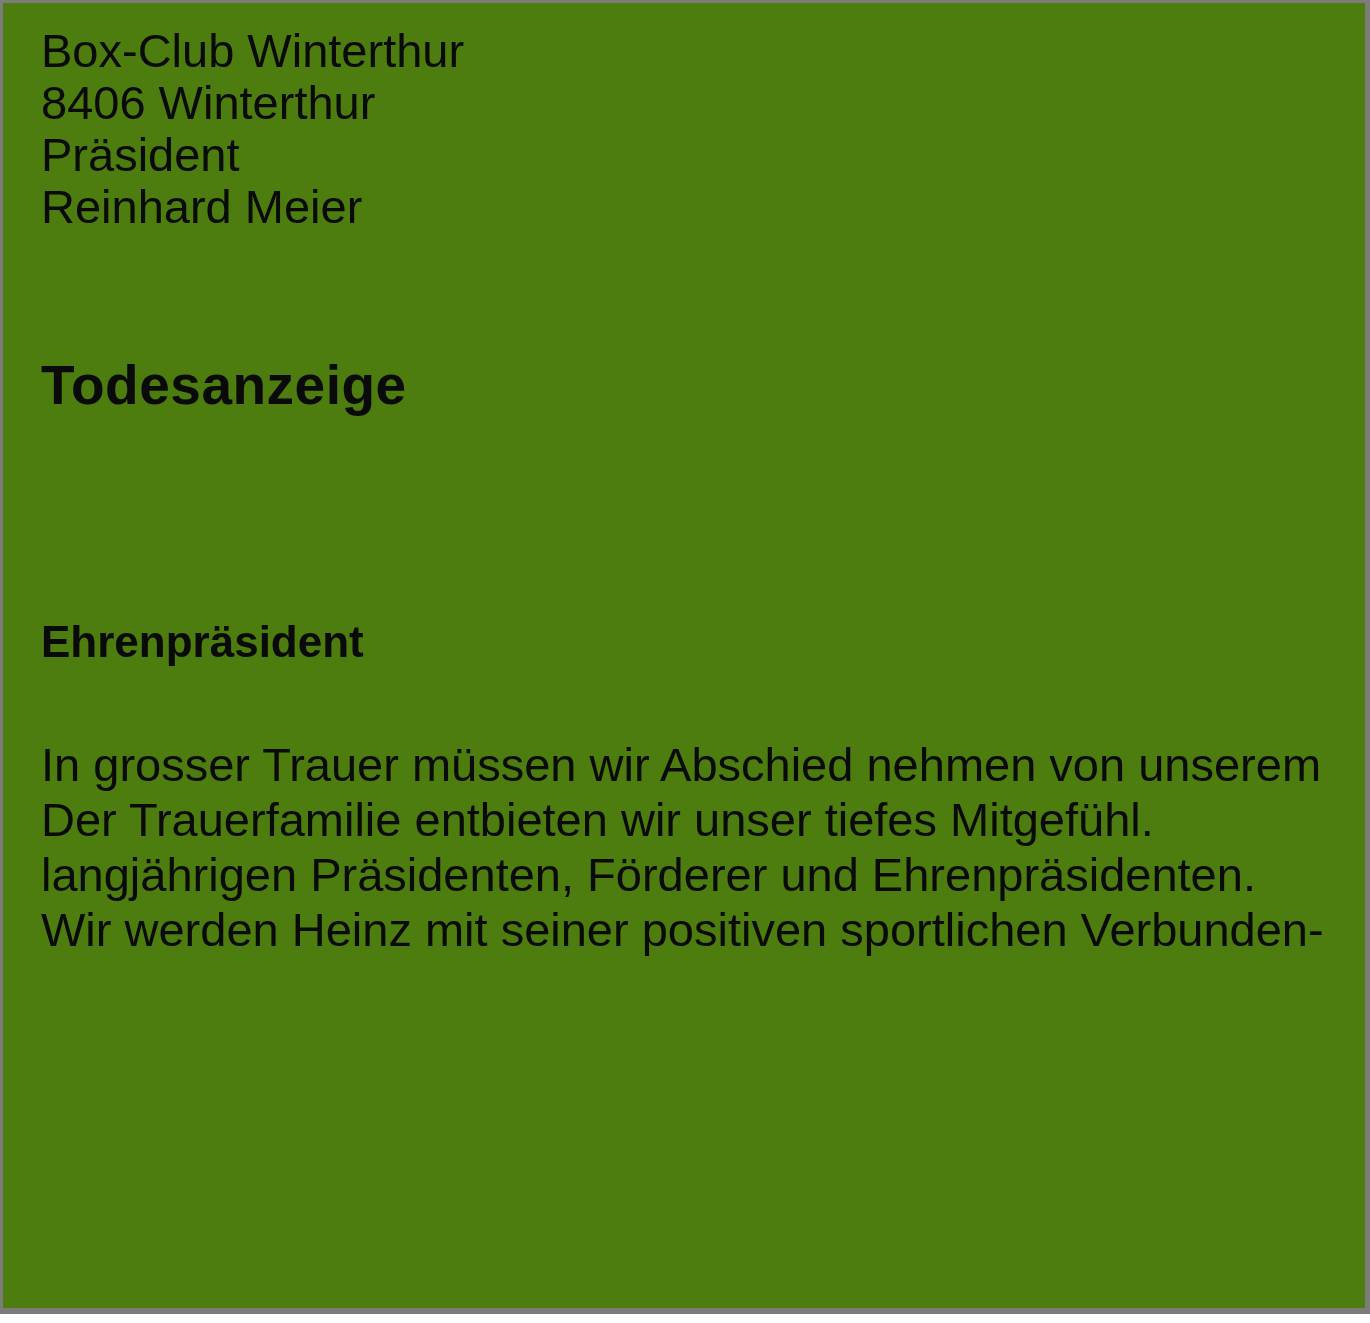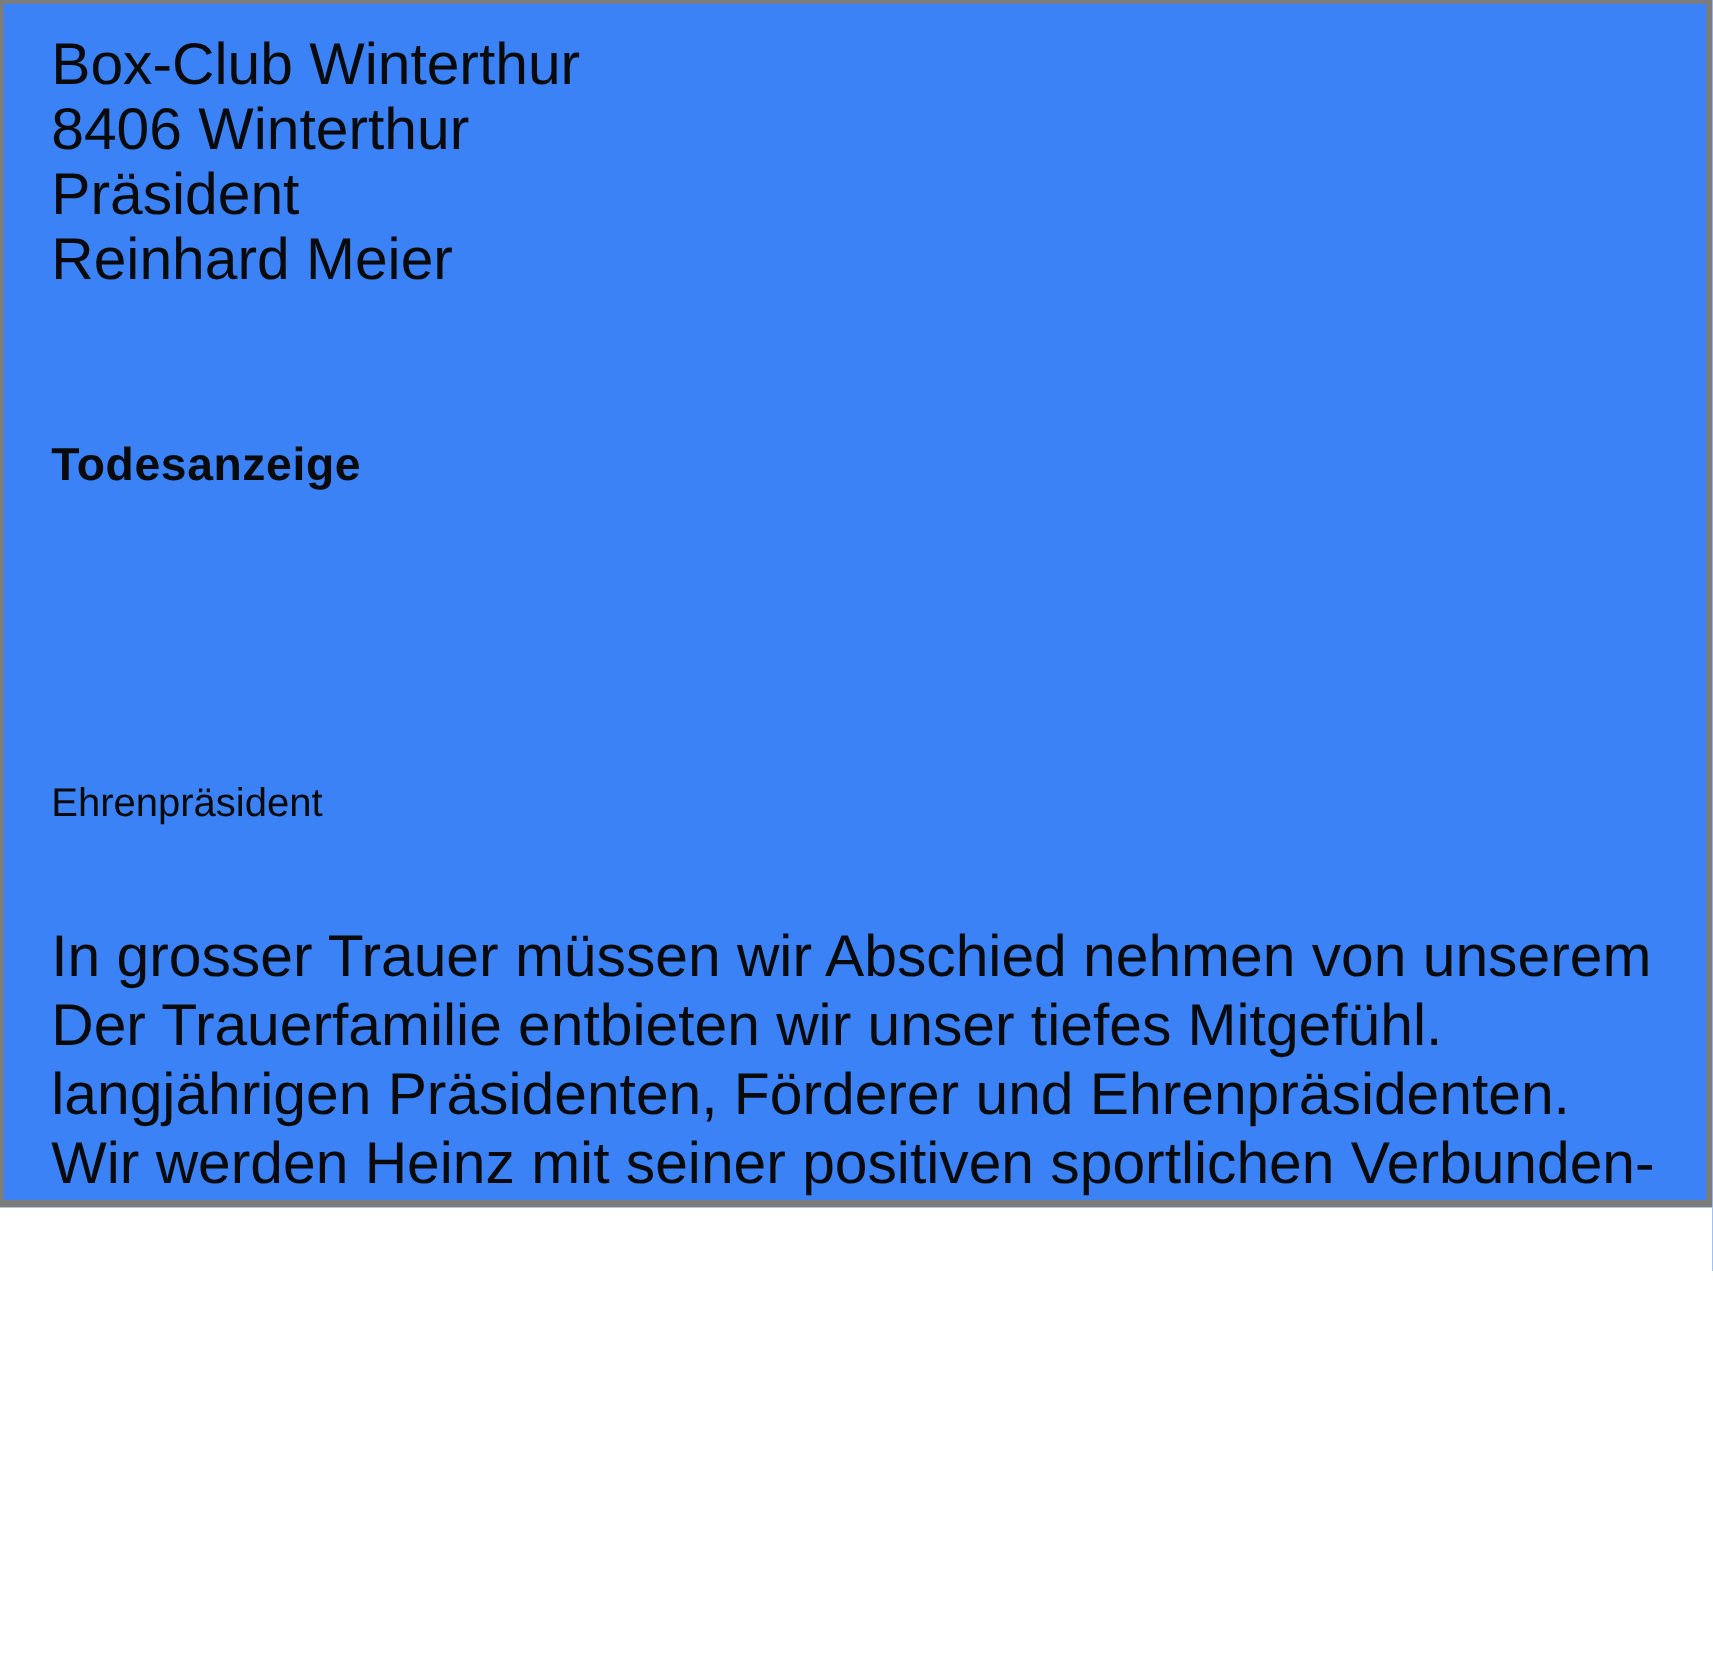--- a/index.html
+++ b/index.html
@@ -3,59 +3,59 @@
 <meta charset="utf-8">
 <style>
   html, body {
     margin: 0;
     padding: 0;
     background: #ffffff;
   }
   .page {
     position: relative;
     width: 1370px;
-    height: 966px;
+    height: 1314px;
     box-sizing: border-box;
-    background: #3b82f6;
+    background: #4d7c0f;
     border-style: solid;
     border-color: #7c7c7c;
     border-width: 3px 5px 6px 3px;
     overflow: hidden;
     font-family: "Liberation Sans", sans-serif;
     color: #0a0a0a;
   }
   .block {
     position: absolute;
     left: 38px;
     white-space: nowrap;
   }
   .sender {
     top: 22px;
     font-size: 47px;
     line-height: 52px;
     font-weight: 400;
   }
   .notice-title {
-    top: 337px;
-    font-size: 37px;
+    top: 351px;
+    font-size: 55px;
     line-height: 63px;
     font-weight: 700;
     letter-spacing: 0.5px;
   }
   .deceased-name {
     top: 517px;
     font-size: 86px;
     line-height: 86px;
     font-weight: 700;
   }
   .deceased-role {
     top: 614px;
-    font-size: 32px;
+    font-size: 44px;
     line-height: 50px;
-    font-weight: 400;
+    font-weight: 700;
   }
   .tribute {
     top: 734px;
     font-size: 47px;
     line-height: 55px;
     font-weight: 400;
   }
   .service {
     top: 1148px;
     font-size: 47px;

